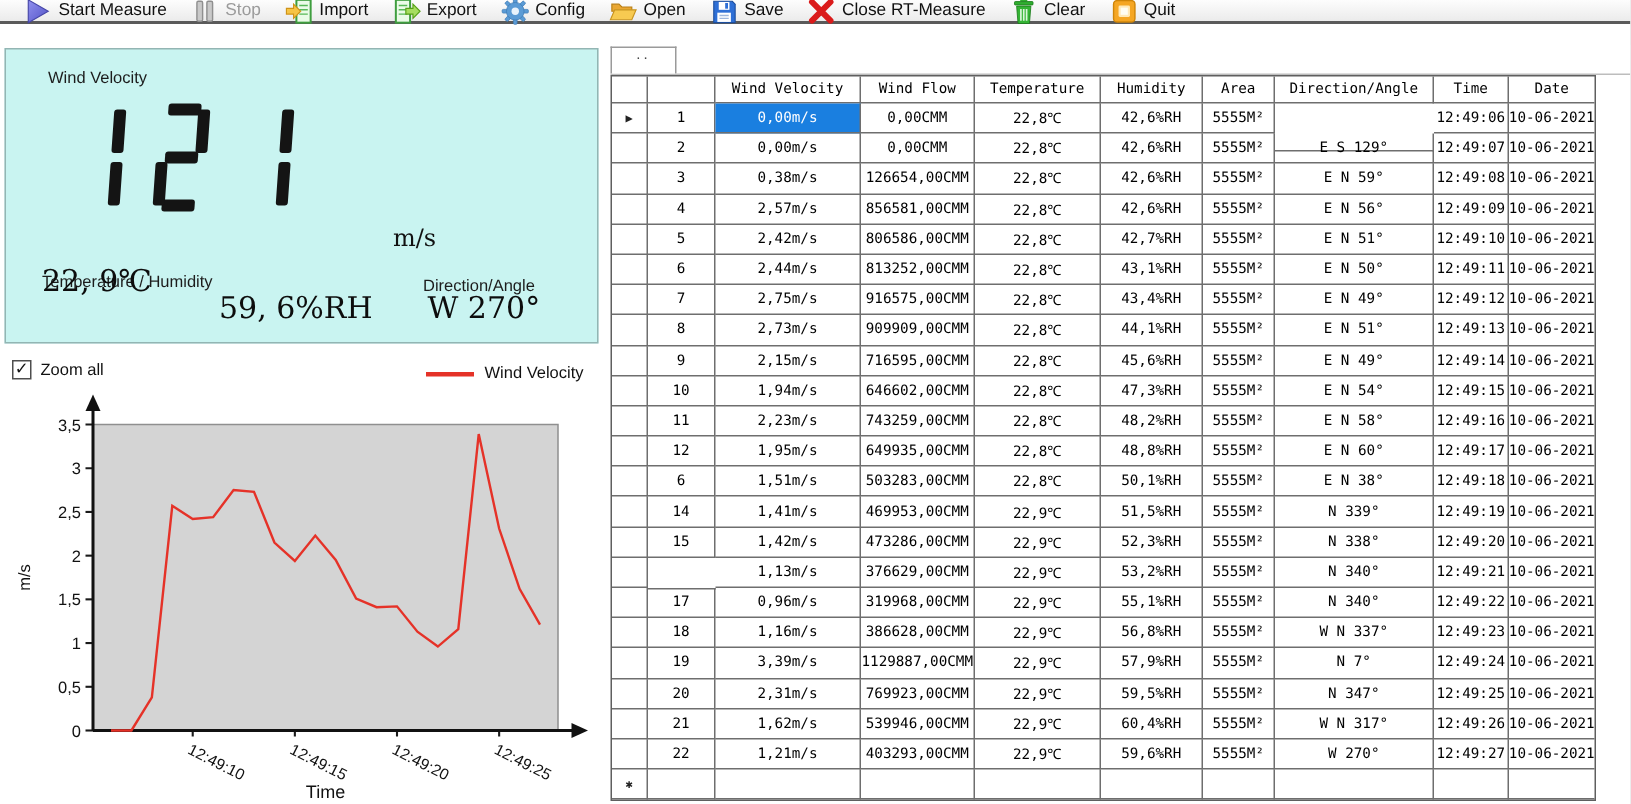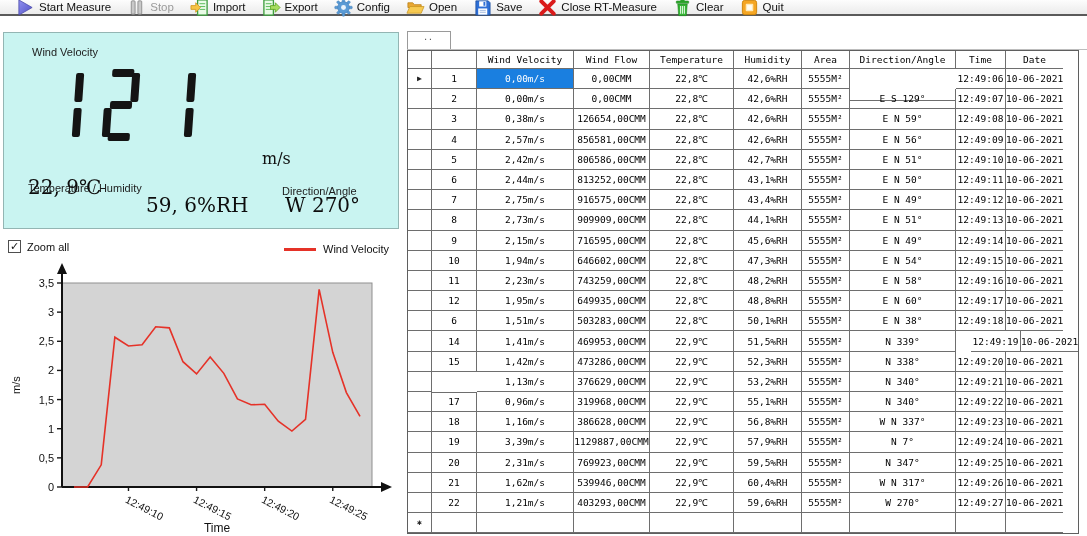--- a/index.html
+++ b/index.html
@@ -445,21 +445,21 @@
         </div>
         <div class="grow">
           <div class="gcell gmark" style="width: 24px;"></div>
           <div class="gcell" style="width: 45px;">14</div>
           <div class="gcell" style="width: 97px;">1,41m/s</div>
           <div class="gcell" style="width: 76px;">469953,00CMM</div>
           <div class="gcell" style="width: 84px;">22,9℃</div>
           <div class="gcell" style="width: 68px;">51,5%RH</div>
           <div class="gcell" style="width: 48px;">5555M²</div>
           <div class="gcell" style="width: 106px;">N 339°</div>
-          <div class="gcell" style="width: 50px; margin-left: 15px;">12:49:19</div>
+          <div class="gcell" style="width: 50px;">12:49:19</div>
           <div class="gcell" style="width: 57px;">10-06-2021</div>
         </div>
         <div class="grow">
           <div class="gcell gmark" style="width: 24px;"></div>
           <div class="gcell" style="width: 45px;">15</div>
           <div class="gcell" style="width: 97px;">1,42m/s</div>
           <div class="gcell" style="width: 76px;">473286,00CMM</div>
           <div class="gcell" style="width: 84px;">22,9℃</div>
           <div class="gcell" style="width: 68px;">52,3%RH</div>
           <div class="gcell" style="width: 48px;">5555M²</div>

